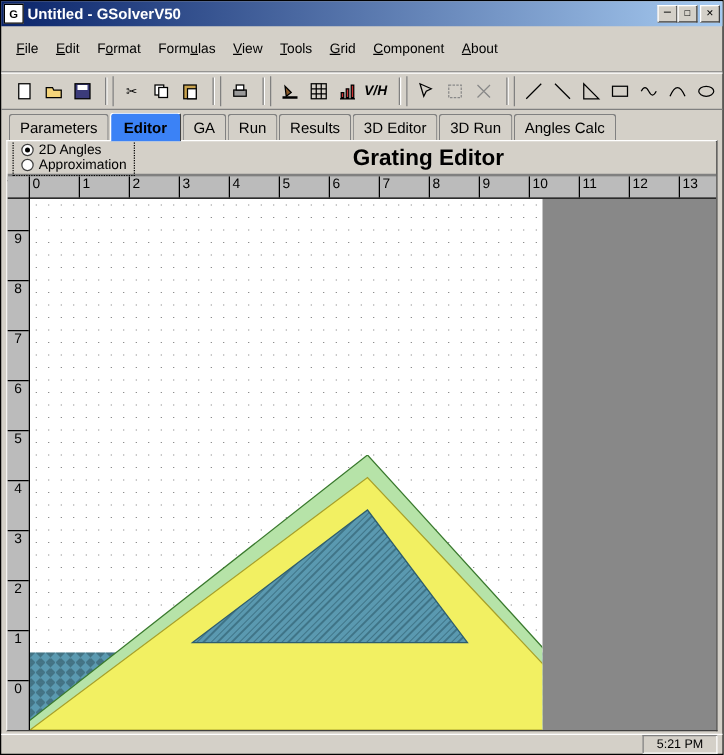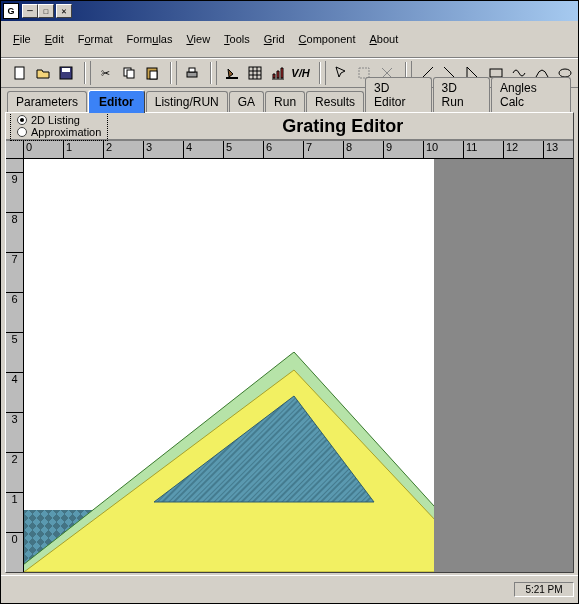--- a/index.html
+++ b/index.html
@@ -49,32 +49,33 @@
 .dotgrid { position: absolute; inset: 0; background-image: radial-gradient(circle, #666 0.5px, transparent 0.5px); background-size: 10px 10px; }
 
 .shape-water { position: absolute; left: 0; bottom: 0; width: 100%; height: 62px; background: #5a99b0; }
 .crosshatch { background-image:
   linear-gradient(45deg, rgba(0,0,0,.25) 25%, transparent 25%, transparent 75%, rgba(0,0,0,.25) 75%),
   linear-gradient(-45deg, rgba(0,0,0,.25) 25%, transparent 25%, transparent 75%, rgba(0,0,0,.25) 75%);
   background-size: 8px 8px; }
 
 svg.shapes { position: absolute; left: 0; bottom: 0; width: 100%; height: 220px; }
 
-.statusbar { height: 28px; border-top: 1px solid #fff; display: flex; align-items: center; justify-content: flex-end; padding: 0 4px; }
+.statusbar { height: 16px; border-top: 1px solid #fff; display: flex; align-items: center; justify-content: flex-end; padding: 0 4px; }
 .status-cell { border: 1px solid; border-color: #808080 #fff #fff #808080; padding: 1px 8px; font-size: 10px; min-width: 60px; text-align: center; }
 
 .icon-svg { width: 16px; height: 16px; }
 </style>
 </head>
 <body>
 
 <div class="window">
 
   <div class="titlebar">
     <span class="titlebar-icon">G</span>
+    <span class="titlebar-text">Untitled - GSolverV50</span>
     <div class="titlebar-btns">
       <div class="title-btn">─</div>
       <div class="title-btn">☐</div>
       <div class="title-btn close">✕</div>
     </div>
   </div>
 
   <div class="menubar">
     <span class="menu-item"><span class="ul">F</span>ile</span>
     <span class="menu-item"><span class="ul">E</span>dit</span>
@@ -208,35 +209,34 @@
           <svg class="icon-svg" viewBox="0 0 16 16">
             <ellipse cx="8" cy="8" rx="6" ry="4" fill="none" stroke="#000"></ellipse>
           </svg>
         </div>
     </div>
   </div>
 
   <div class="tabstrip">
     <div class="tab">Parameters</div>
     <div class="tab active">Editor</div>
-    <div class="tab">Listing/RUN</div>
     <div class="tab">GA</div>
     <div class="tab">Run</div>
     <div class="tab">Results</div>
     <div class="tab">3D Editor</div>
     <div class="tab">3D Run</div>
     <div class="tab">Angles Calc</div>
   </div>
 
   <div class="workarea">
     <div class="header-row">
       <div class="radio-group">
         <div class="radio-item">
           <span class="radio checked"></span>
-          <span>2D Listing</span>
+          <span>2D Angles</span>
         </div>
         <div class="radio-item">
           <span class="radio"></span>
           <span>Approximation</span>
         </div>
       </div>
       <div class="panel-title">Grating Editor</div>
     </div>
 
     <div class="editor-area">

